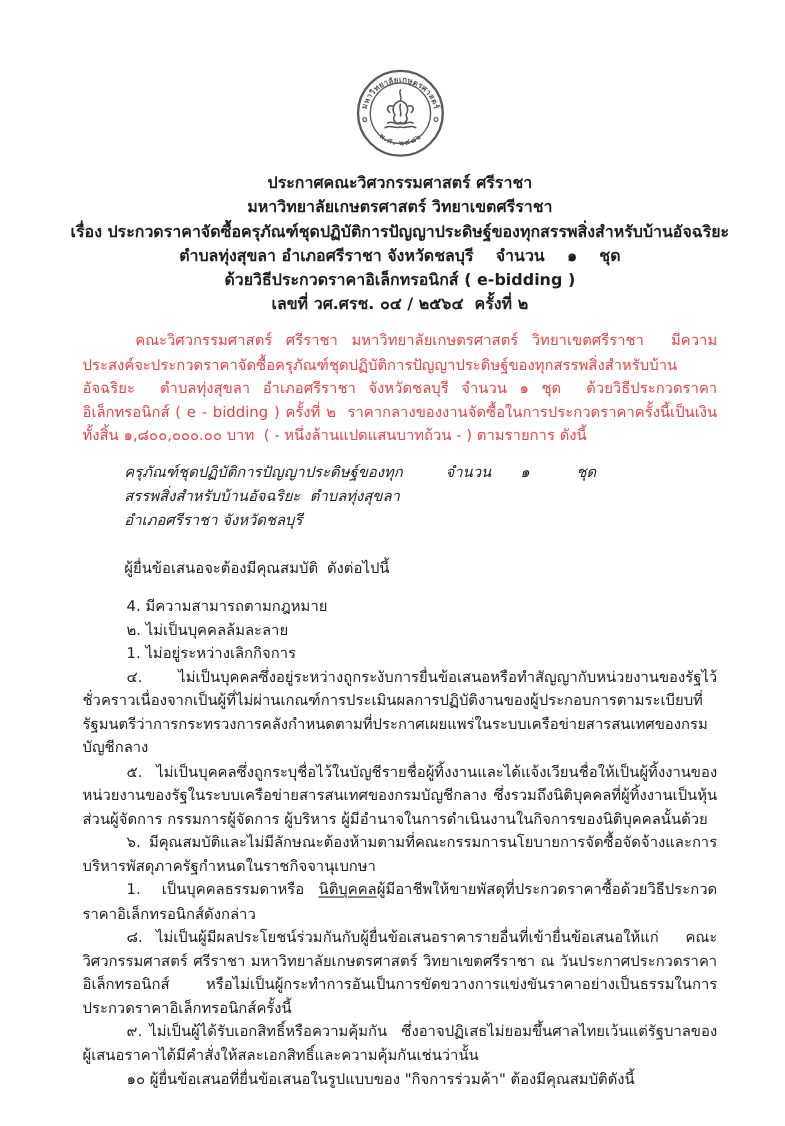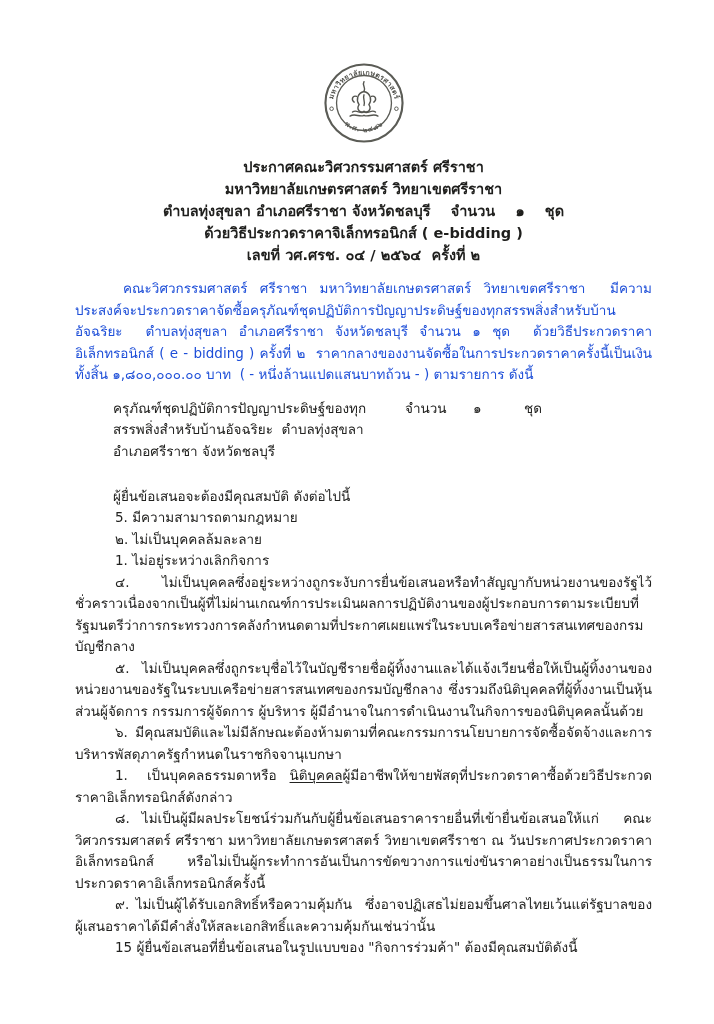--- a/index.html
+++ b/index.html
@@ -27,35 +27,37 @@
     font-size:14.5px;
     line-height:22px;
     margin:12px -20px;           
     color:#1e1e1c;
   }
   .title-line{white-space:nowrap;}
   .para{
     margin:9px 0 0 0;
     text-align:justify;
     text-indent:48px;
-    color:#1d4ed8;
+    color:#ef4444;
   }
   .item-row{
     position:relative;
     margin:12px 0 0 0;
     padding-left:38px;
     min-height:66px;
+    font-style:italic;
   }
   .item-desc{width:272px;text-align:left;}
   .qty-label{position:absolute;left:330px;top:0;}
   .qty-value{position:absolute;left:398px;top:0;}
   .qty-unit{position:absolute;left:449px;top:0;}
   .cond-heading{
-    margin:22px 0 0 0;
+    margin:22px 0 12px 0;
     text-indent:38px;
+    font-family:Liberation Mono, monospace;
   }
   .cond-item{
     margin:0;
     text-align:justify;
     text-indent:40px;
   }
   .cond-item .u{
     text-decoration:underline;
     text-underline-offset:2px;
     margin-left:13px;
@@ -93,40 +95,41 @@
         <path d="M50 40 C48 45 52 48 50 53"></path>
         <path d="M36 61 C41 57 45 64 50 61 C55 64 59 57 64 61"></path>
         <path d="M33 66 C39 62 45 68 50 65 C55 68 61 62 67 66"></path>
       </g>
     </svg>
   </div>
 
   <div class="title-block">
     <div class="title-line">ประกาศคณะวิศวกรรมศาสตร์ ศรีราชา</div>
     <div class="title-line">มหาวิทยาลัยเกษตรศาสตร์ วิทยาเขตศรีราชา</div>
+    <div class="title-line">เรื่อง ประกวดราคาจัดซื้อครุภัณฑ์ชุดปฏิบัติการปัญญาประดิษฐ์ของทุกสรรพสิ่งสำหรับบ้านอัจฉริยะ</div>
     <div class="title-line">ตำบลทุ่งสุขลา อำเภอศรีราชา จังหวัดชลบุรี &nbsp;&nbsp; จำนวน &nbsp;&nbsp; ๑ &nbsp;&nbsp; ชุด</div>
-    <div class="title-line">ด้วยวิธีประกวดราคาจิเล็กทรอนิกส์ ( e-bidding )</div>
+    <div class="title-line">ด้วยวิธีประกวดราคาอิเล็กทรอนิกส์ ( e-bidding )</div>
     <div class="title-line">เลขที่ วศ.ศรช. ๐๔ / ๒๕๖๔ &nbsp;ครั้งที่ ๒</div>
   </div>
 
   <p class="para">คณะวิศวกรรมศาสตร์ ศรีราชา มหาวิทยาลัยเกษตรศาสตร์ วิทยาเขตศรีราชา &nbsp;มีความประสงค์จะประกวดราคาจัดซื้อครุภัณฑ์ชุดปฏิบัติการปัญญาประดิษฐ์ของทุกสรรพสิ่งสำหรับบ้านอัจฉริยะ &nbsp;ตำบลทุ่งสุขลา อำเภอศรีราชา จังหวัดชลบุรี จำนวน ๑ ชุด &nbsp;ด้วยวิธีประกวดราคาอิเล็กทรอนิกส์ ( e - bidding ) ครั้งที่ ๒ &nbsp;ราคากลางของงานจัดซื้อในการประกวดราคาครั้งนี้เป็นเงินทั้งสิ้น ๑,๘๐๐,๐๐๐.๐๐ บาท &nbsp;( - หนึ่งล้านแปดแสนบาทถ้วน - ) ตามรายการ ดังนี้</p>
 
   <div class="item-row">
     <div class="item-desc">ครุภัณฑ์ชุดปฏิบัติการปัญญาประดิษฐ์ของทุกสรรพสิ่งสำหรับบ้านอัจฉริยะ &nbsp;ตำบลทุ่งสุขลา อำเภอศรีราชา จังหวัดชลบุรี</div>
     <span class="qty-label">จำนวน</span>
     <span class="qty-value">๑</span>
     <span class="qty-unit">ชุด</span>
   </div>
 
   <p class="cond-heading">ผู้ยื่นข้อเสนอจะต้องมีคุณสมบัติ ดังต่อไปนี้</p>
 
-  <p class="cond-item">5. มีความสามารถตามกฎหมาย</p>
+  <p class="cond-item">4. มีความสามารถตามกฎหมาย</p>
   <p class="cond-item">๒. ไม่เป็นบุคคลล้มละลาย</p>
   <p class="cond-item">1. ไม่อยู่ระหว่างเลิกกิจการ</p>
   <p class="cond-item">๔. ไม่เป็นบุคคลซึ่งอยู่ระหว่างถูกระงับการยื่นข้อเสนอหรือทำสัญญากับหน่วยงานของรัฐไว้ชั่วคราวเนื่องจากเป็นผู้ที่ไม่ผ่านเกณฑ์การประเมินผลการปฏิบัติงานของผู้ประกอบการตามระเบียบที่รัฐมนตรีว่าการกระทรวงการคลังกำหนดตามที่ประกาศเผยแพร่ในระบบเครือข่ายสารสนเทศของกรมบัญชีกลาง</p>
   <p class="cond-item">๕. ไม่เป็นบุคคลซึ่งถูกระบุชื่อไว้ในบัญชีรายชื่อผู้ทิ้งงานและได้แจ้งเวียนชื่อให้เป็นผู้ทิ้งงานของหน่วยงานของรัฐในระบบเครือข่ายสารสนเทศของกรมบัญชีกลาง ซึ่งรวมถึงนิติบุคคลที่ผู้ทิ้งงานเป็นหุ้นส่วนผู้จัดการ กรรมการผู้จัดการ ผู้บริหาร ผู้มีอำนาจในการดำเนินงานในกิจการของนิติบุคคลนั้นด้วย</p>
   <p class="cond-item">๖. มีคุณสมบัติและไม่มีลักษณะต้องห้ามตามที่คณะกรรมการนโยบายการจัดซื้อจัดจ้างและการบริหารพัสดุภาครัฐกำหนดในราชกิจจานุเบกษา</p>
   <p class="cond-item"><span>1. เป็นบุคคลธรรมดาหรือ</span><span class="u">นิติบุคคล</span><span>ผู้มีอาชีพให้ขายพัสดุที่ประกวดราคาซื้อด้วยวิธีประกวดราคาอิเล็กทรอนิกส์ดังกล่าว</span></p>
   <p class="cond-item">๘. ไม่เป็นผู้มีผลประโยชน์ร่วมกันกับผู้ยื่นข้อเสนอราคารายอื่นที่เข้ายื่นข้อเสนอให้แก่ &nbsp;คณะวิศวกรรมศาสตร์ ศรีราชา มหาวิทยาลัยเกษตรศาสตร์ วิทยาเขตศรีราชา ณ วันประกาศประกวดราคาอิเล็กทรอนิกส์ หรือไม่เป็นผู้กระทำการอันเป็นการขัดขวางการแข่งขันราคาอย่างเป็นธรรมในการประกวดราคาอิเล็กทรอนิกส์ครั้งนี้</p>
   <p class="cond-item">๙. ไม่เป็นผู้ได้รับเอกสิทธิ์หรือความคุ้มกัน &nbsp;ซึ่งอาจปฏิเสธไม่ยอมขึ้นศาลไทยเว้นแต่รัฐบาลของผู้เสนอราคาได้มีคำสั่งให้สละเอกสิทธิ์และความคุ้มกันเช่นว่านั้น</p>
-  <p class="cond-item">15 ผู้ยื่นข้อเสนอที่ยื่นข้อเสนอในรูปแบบของ "กิจการร่วมค้า" ต้องมีคุณสมบัติดังนี้</p>
+  <p class="cond-item">๑๐ ผู้ยื่นข้อเสนอที่ยื่นข้อเสนอในรูปแบบของ "กิจการร่วมค้า" ต้องมีคุณสมบัติดังนี้</p>
 
 </div>
 
 </body></html>

